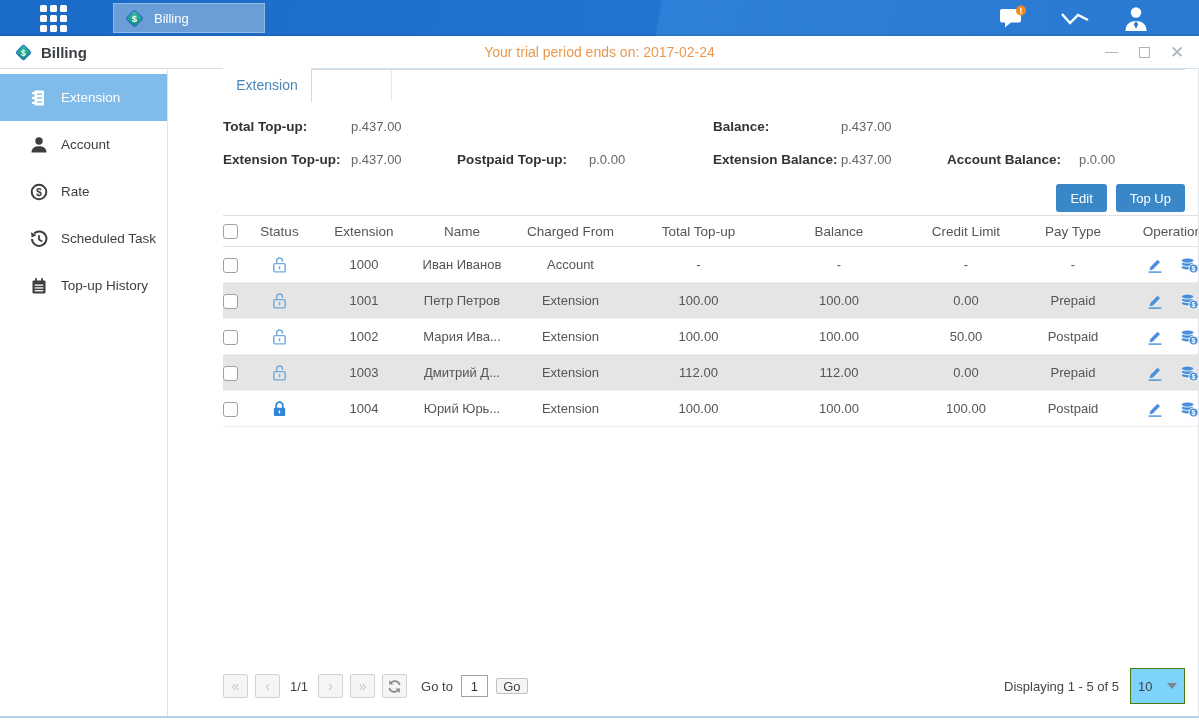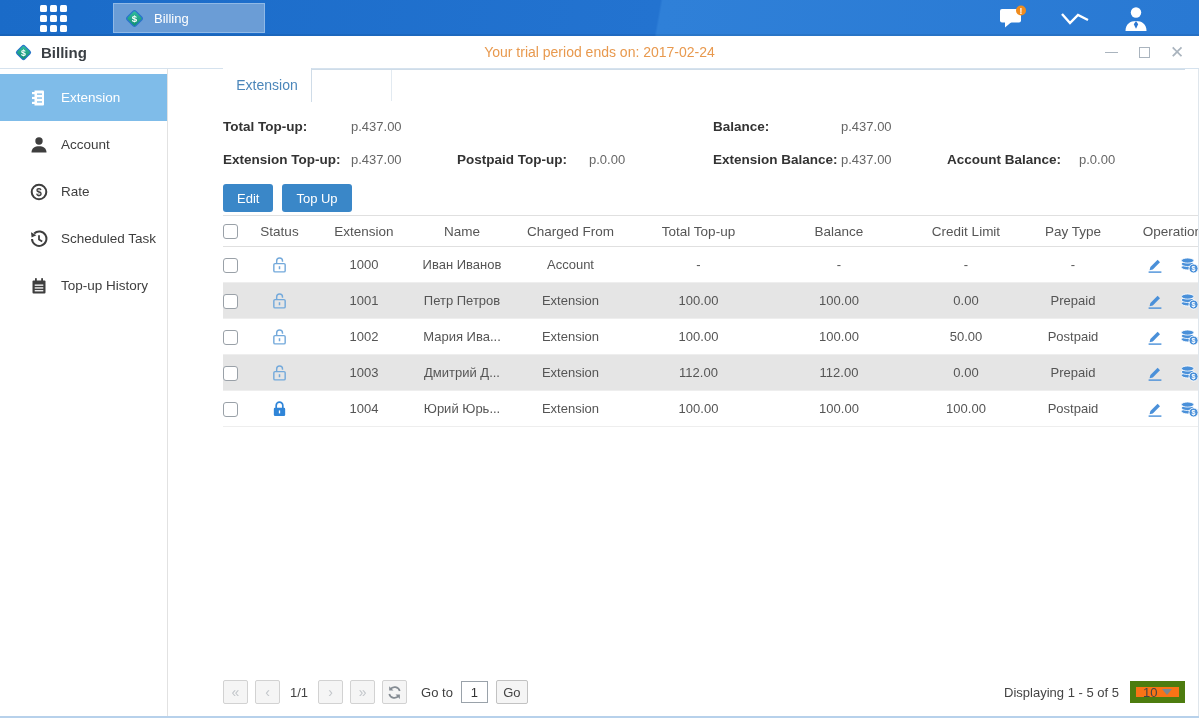--- a/index.html
+++ b/index.html
@@ -56,21 +56,21 @@
     border-right:1px solid #e2eaf1; }
 
   
   .summary { display:grid; grid-template-columns:1fr 1fr; padding-top:17px; flex:none; }
   .sum-col { display:grid; grid-template-columns:128px 106px 132px auto; row-gap:18px; align-items:center; }
   .sum-col.right { padding-left:9px; }
   .sum-label { font-weight:bold; color:#333; font-size:13.5px; }
   .sum-value { color:#666; font-size:13px; }
 
   
-  .actions { display:flex; gap:9px; margin-top:17px; flex:none; }
+  .actions { display:flex; gap:9px; margin-top:17px; flex:none;justify-content:flex-end; }
   .btn-primary { background:#3a87c8; border:none; border-radius:3px; color:#fff;
     font-size:13px; height:28px; padding:0 14px; cursor:pointer; font-family:inherit; }
 
   
   table { width:999px; border-collapse:collapse; table-layout:fixed; margin-top:3px; flex:none; }
   thead th { border-top:1px solid #e0e0e0; border-bottom:1px solid #e0e0e0; height:31px;
     font-weight:normal; font-size:13.5px; color:#555; text-align:center; }
   tbody td { height:35px; text-align:center; font-size:13px; color:#555;
     border-bottom:1px solid #eeeeee; overflow:hidden; white-space:nowrap; }
   tbody tr.alt { background:#e5e5e5; }
@@ -87,25 +87,25 @@
   .footer { margin-top:auto; flex:none; display:flex; align-items:center; padding:0 0 14px 0; }
   .pg-btn { width:25px; height:24px; border:1px solid #d2d2d2; background:#f5f5f5; border-radius:2px;
     display:flex; align-items:center; justify-content:center; font-size:14px; color:#c2c6ca;
     cursor:pointer; flex:none; }
   .pg-btn + .pg-btn { margin-left:7px; }
   .pg-label { margin:0 10px; font-size:13px; color:#444; }
   .pg-refresh { margin-left:10px; }
   .goto-label { margin-left:14px; font-size:13px; color:#404040; }
   .goto-input { width:27px; height:22px; border:1px solid #9aa2aa; margin-left:8px;
     text-align:center; font-size:13px; color:#333; font-family:inherit; }
-  .go-btn { margin-left:8px; width:32px; height:24px; border:1px solid #c2c2c2; background:#f5f5f5;
+  .go-btn { margin-left:8px; width:32px; height:16px; border:1px solid #c2c2c2; background:#f5f5f5;
     border-radius:2px; font-size:13px; color:#444; cursor:pointer; font-family:inherit; }
   .footer-right { margin-left:auto; display:flex; align-items:center; gap:11px; }
   .displaying { font-size:13px; color:#444; }
-  .pagesize { width:55px; height:22px; border:6px solid #4d7c0f; background:#f97316;
+  .pagesize { width:55px; height:36px; border:1px solid #4d7c0f; background:#7dd3fc;
     display:flex; align-items:center; padding:0 7px; cursor:pointer; }
   .pagesize span { font-size:13px; color:#444; }
   .pagesize .tri { margin-left:auto; width:0; height:0; border-left:5px solid transparent;
     border-right:5px solid transparent; border-top:6px solid #7b8791; }
 </style>
 </head>
 <body>
 
 <svg width="0" height="0" style="position:absolute">
   <defs>

